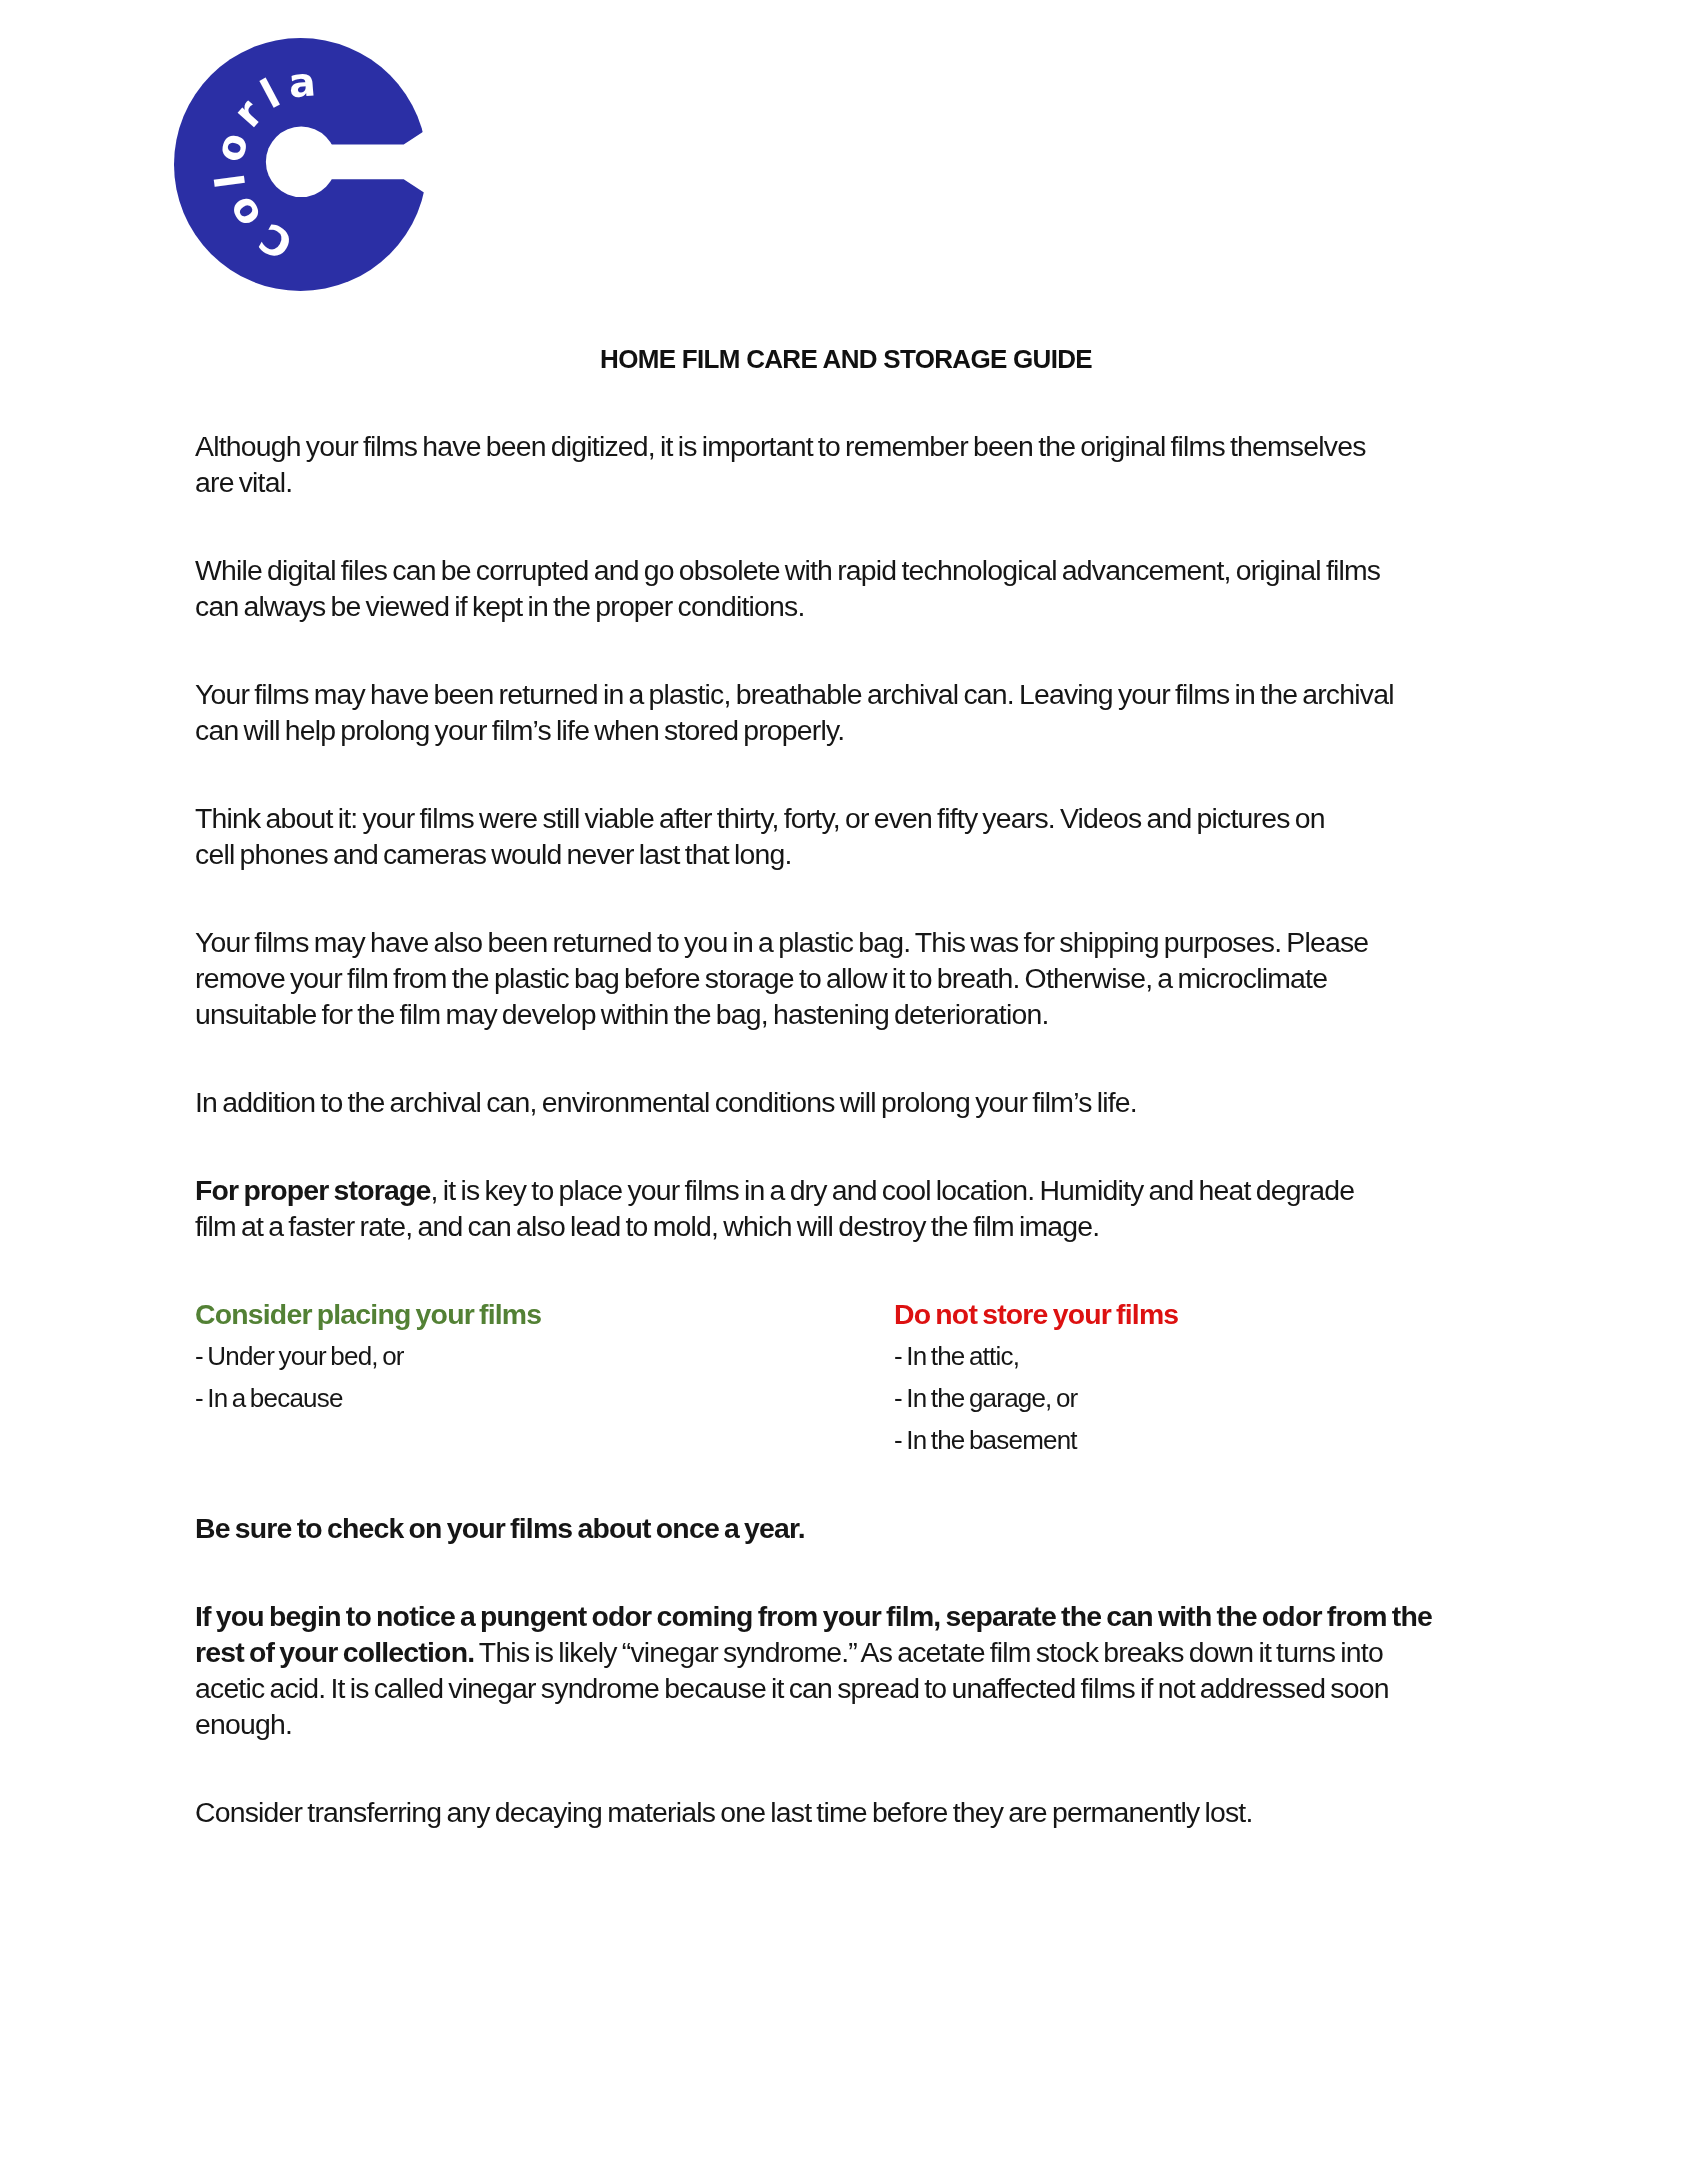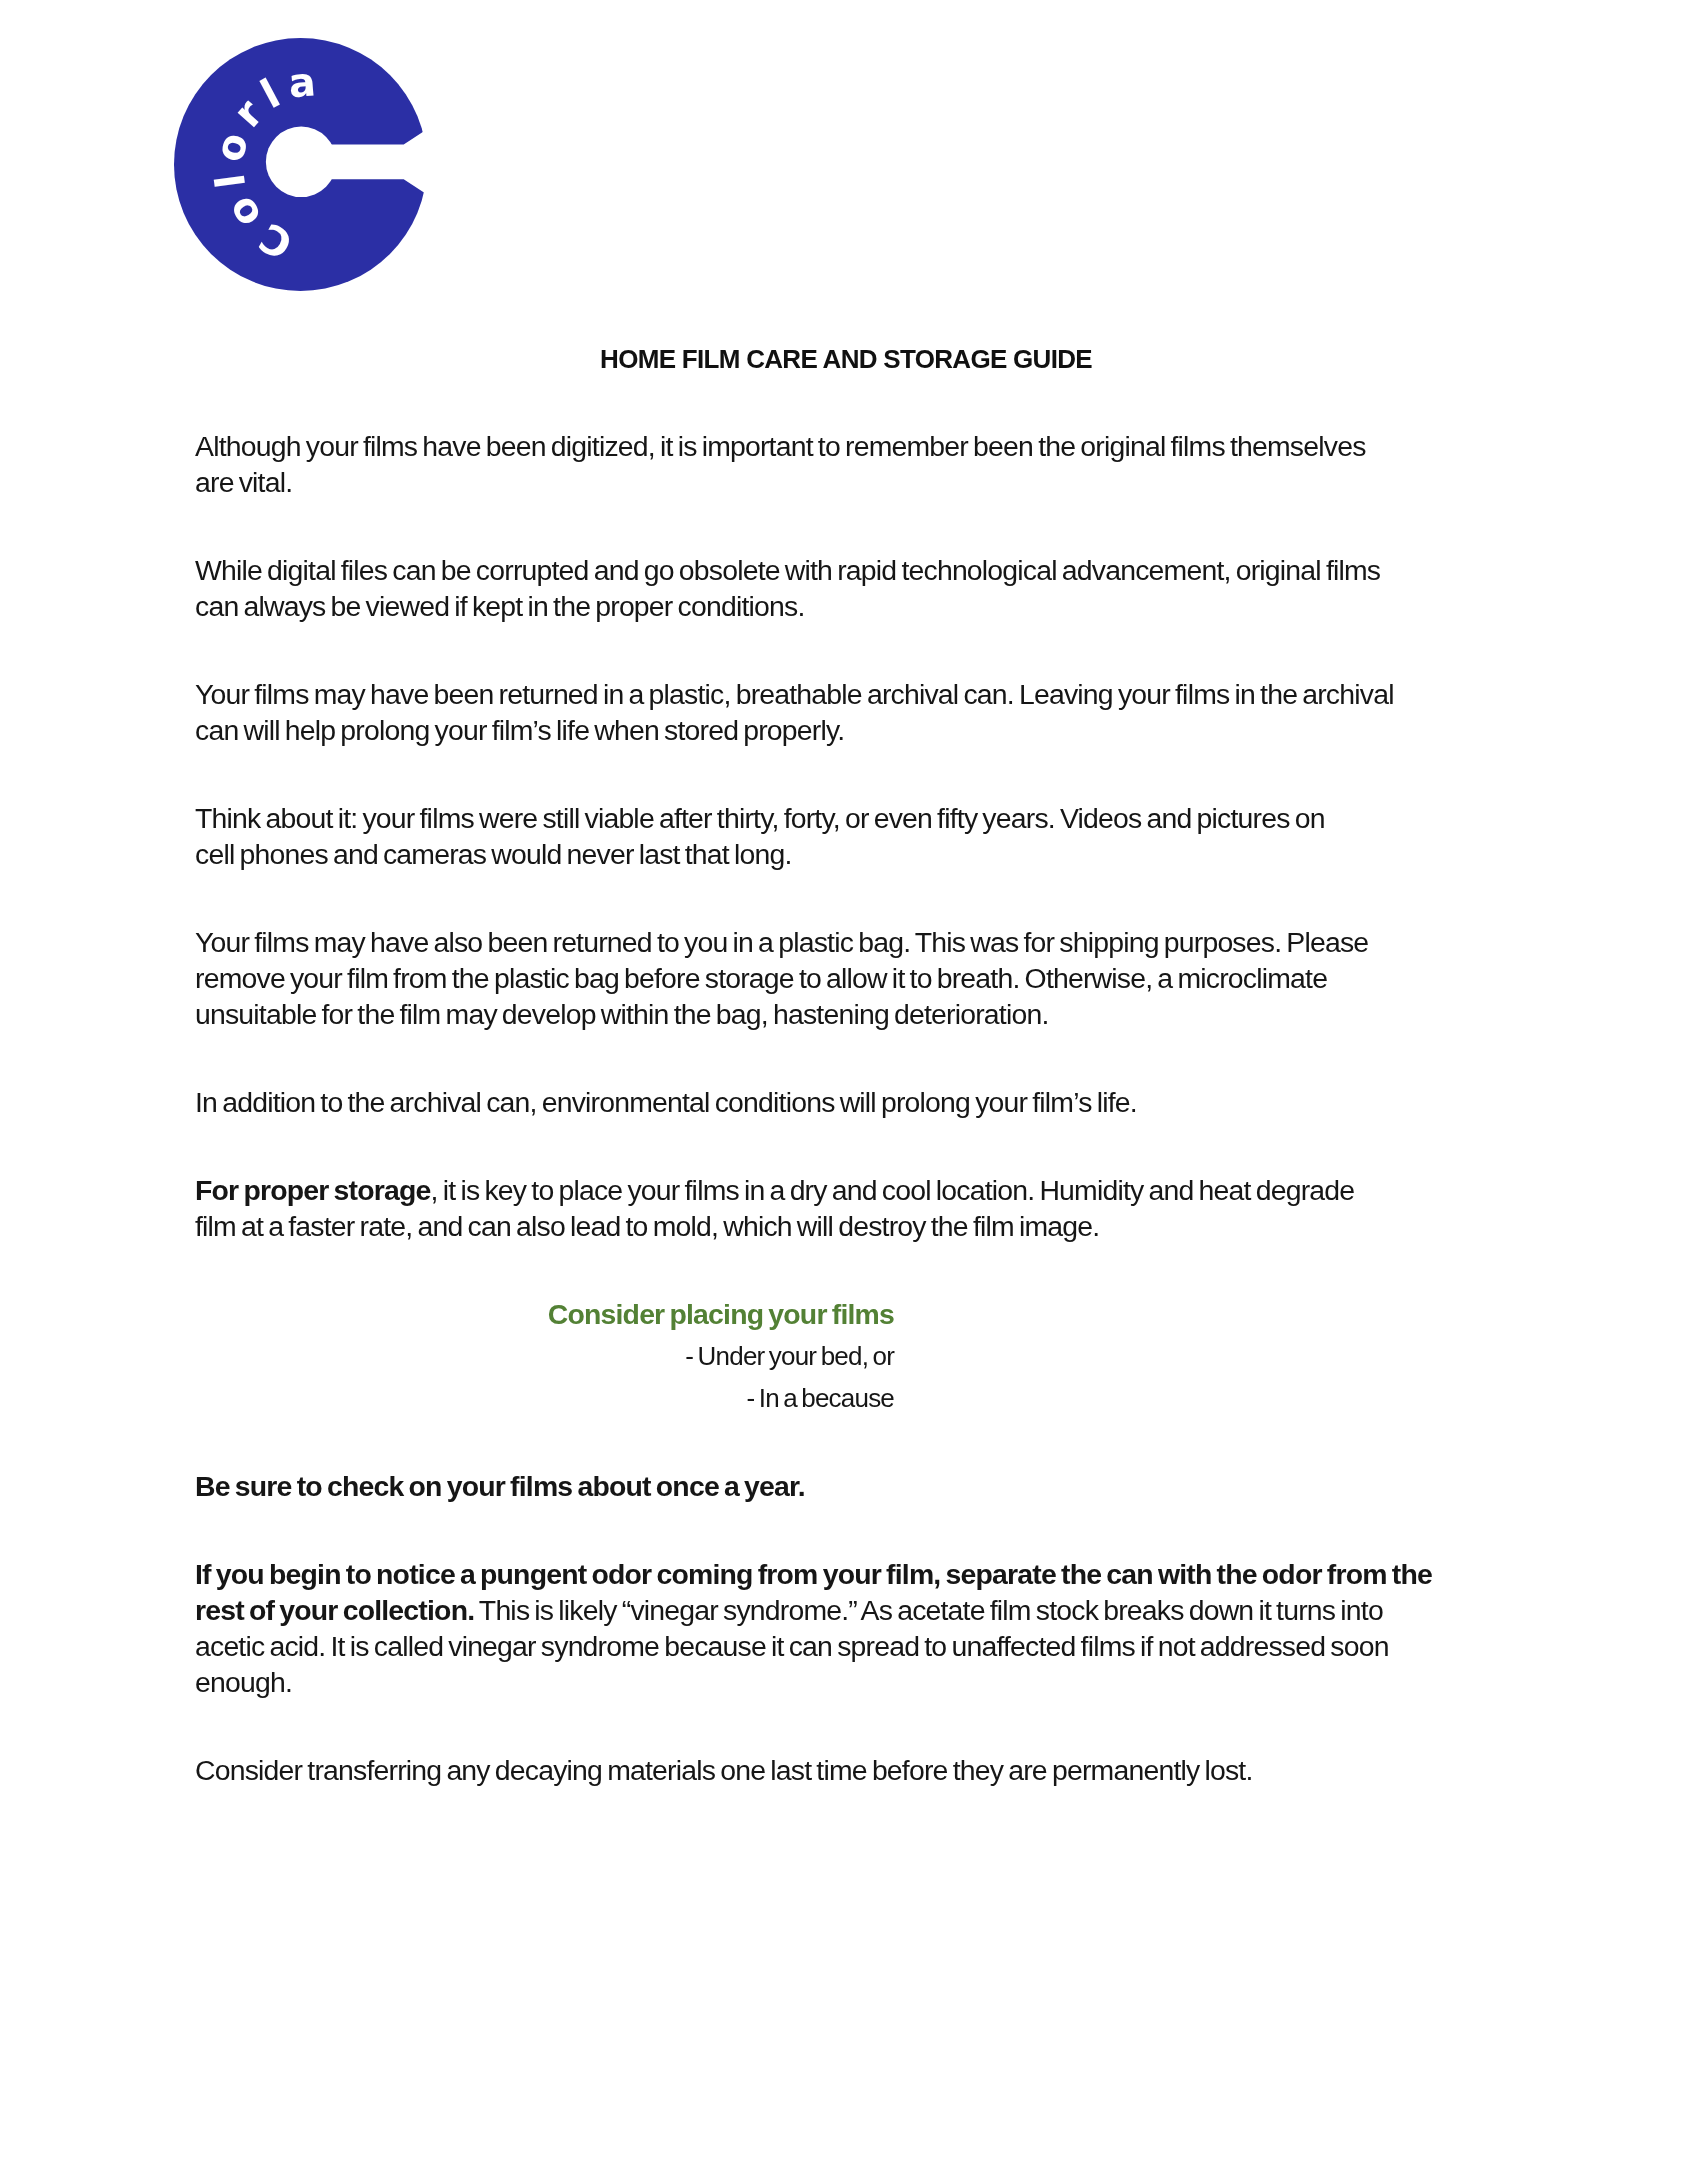--- a/index.html
+++ b/index.html
@@ -47,21 +47,21 @@
     letter-spacing: -0.8px;
     word-spacing: -2px;
     margin: 0 0 52px 0;
     white-space: pre-line;
   }
   .b { font-weight: bold; }
   .cols {
     display: flex;
     margin: 0 0 52px 0;
   }
-  .col-good { width: 699px; flex: 0 0 auto; text-align: right; }
+  .col-good { width: 699px; flex: 0 0 auto; }
   .col-bad  { flex: 1; }
   .col-head {
     font-size: 28.4px;
     line-height: 36px;
     letter-spacing: -0.8px;
     word-spacing: -2px;
     font-weight: bold;
   }
   .col-head.green { color: #538135; }
   .col-head.red   { color: #dd1111; }
@@ -112,20 +112,26 @@
 
     <p><span class="b">For proper storage</span><span>, it is key to place your films in a dry and cool location. Humidity and heat degrade
 film at a faster rate, and can also lead to mold, which will destroy the film image.</span></p>
 
     <div class="cols">
       <div class="col-good">
         <div class="col-head green">Consider placing your films</div>
         <div class="col-item">- Under your bed, or</div>
         <div class="col-item">- In a because</div>
       </div>
+      <div class="col-bad">
+        <div class="col-head red">Do not store your films</div>
+        <div class="col-item">- In the attic,</div>
+        <div class="col-item">- In the garage, or</div>
+        <div class="col-item">- In the basement</div>
+      </div>
     </div>
 
     <p class="b">Be sure to check on your films about once a year.</p>
 
     <p><span class="b">If you begin to notice a pungent odor coming from your film, separate the can with the odor from the
 rest of your collection.</span><span> This is likely “vinegar syndrome.” As acetate film stock breaks down it turns into
 acetic acid. It is called vinegar syndrome because it can spread to unaffected films if not addressed soon
 enough.</span></p>
 
     <p>Consider transferring any decaying materials one last time before they are permanently lost.</p>

